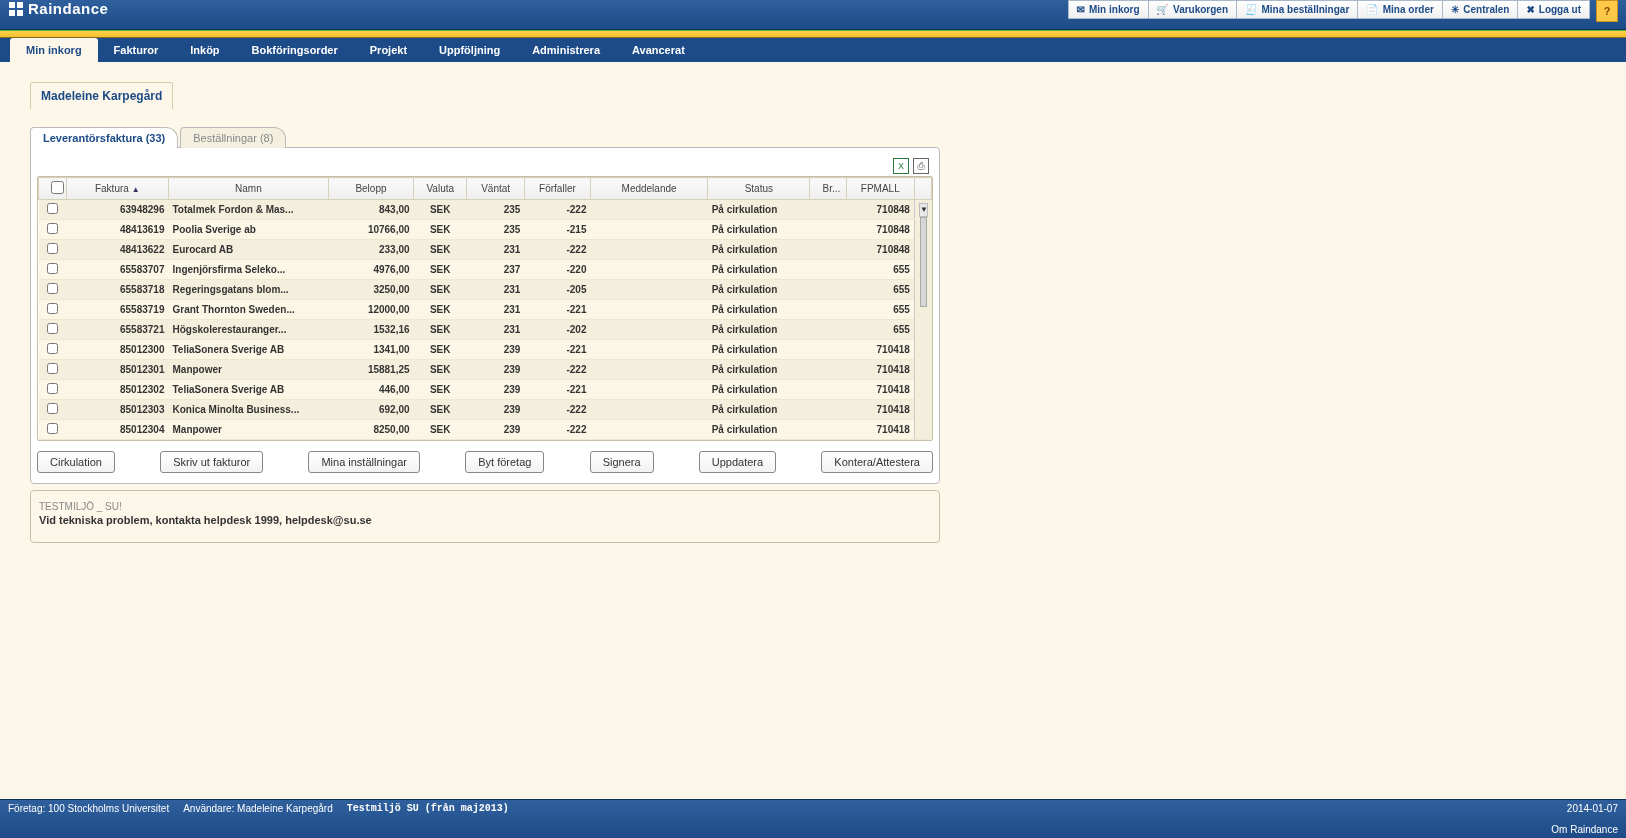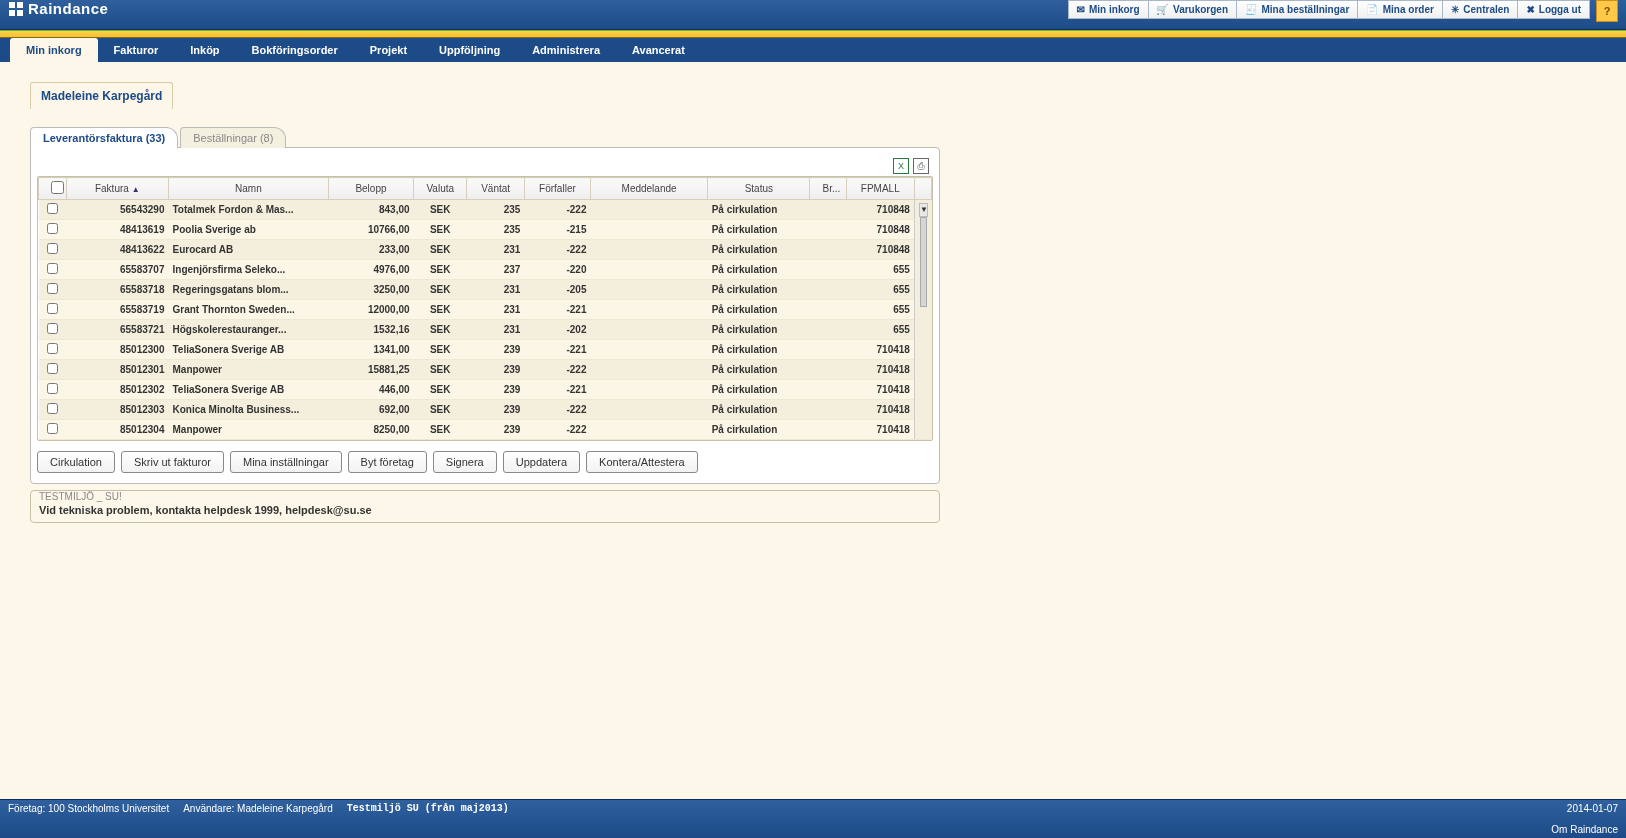--- a/index.html
+++ b/index.html
@@ -51,25 +51,25 @@
 .ctr { text-align:center;}
 .lft { text-align:left;}
 
 
 .scroll-col { width:16px; background:#f0f0f0; border-left:1px solid #ccc; vertical-align:top;}
 .scrollbar { position:relative; height:100%; }
 .scroll-up,.scroll-down { height:14px; background:#e8e8e8; border:1px solid #bbb; font-size:8px; text-align:center; line-height:12px; cursor:pointer;}
 .scroll-thumb { position:absolute; top:14px; left:1px; right:1px; height:90px; background:#d6d6d6; border:1px solid #aaa;}
 
 
-.actions { display:flex; gap:6px; justify-content:flex-start; margin-top:10px;}
+.actions { display:flex; gap:6px; justify-content:space-between; margin-top:10px;}
 .actions button { background:linear-gradient(#fff,#f2f2f2); border:1px solid #888; border-radius:3px; padding:4px 12px; font-size:11px; color:#333; cursor:pointer;}
 
 
-.infobox { border:1px solid #c8c0a6; border-radius:4px; width:910px; margin-top:6px; padding:0 8px; font-size:11px; background:#fdf7ea;}
+.infobox { border:1px solid #c8c0a6; border-radius:4px; width:910px; margin-top:6px; padding:10px 8px; font-size:11px; background:#fdf7ea;}
 .infobox .title { color:#888; font-size:10px; margin-bottom:2px;}
 .infobox .line { font-weight:bold; color:#333; margin-bottom:6px;}
 
 
 .footer { position:fixed; bottom:0; left:0; right:0; background:linear-gradient(#2f609d,#1c4b87); color:#fff; font-size:10px; padding:3px 8px; display:flex; border-top:1px solid #0b2f57;text-align:right;}
 .footer .seg { margin-right:14px;}
 .footer .env { font-weight:bold;font-family:Liberation Mono, monospace;}
 .footer .right { margin-left:auto; display:flex; gap:10px;flex-direction:column;}
 </style>
 </head>
@@ -170,21 +170,21 @@
               <th>Meddelande</th>
               <th>Status</th>
               <th>Br...</th>
               <th>FPMALL</th>
               <th class="scroll-col"></th>
             </tr>
           </thead>
         <tbody id="gridbody">
             <tr>
               <td class="chk"><input type="checkbox" style=""></td>
-              <td class="num">56543290</td>
+              <td class="num">63948296</td>
               <td class="lft">Totalmek Fordon &amp; Mas...</td>
               <td class="num">843,00</td>
               <td class="ctr">SEK</td>
               <td class="num">235</td>
               <td class="num">-222</td>
               <td class="lft"></td>
               <td class="lft">På cirkulation</td>
               <td class="ctr"></td>
               <td class="num">710848</td>
               <td class="scroll-col" rowspan="12">

